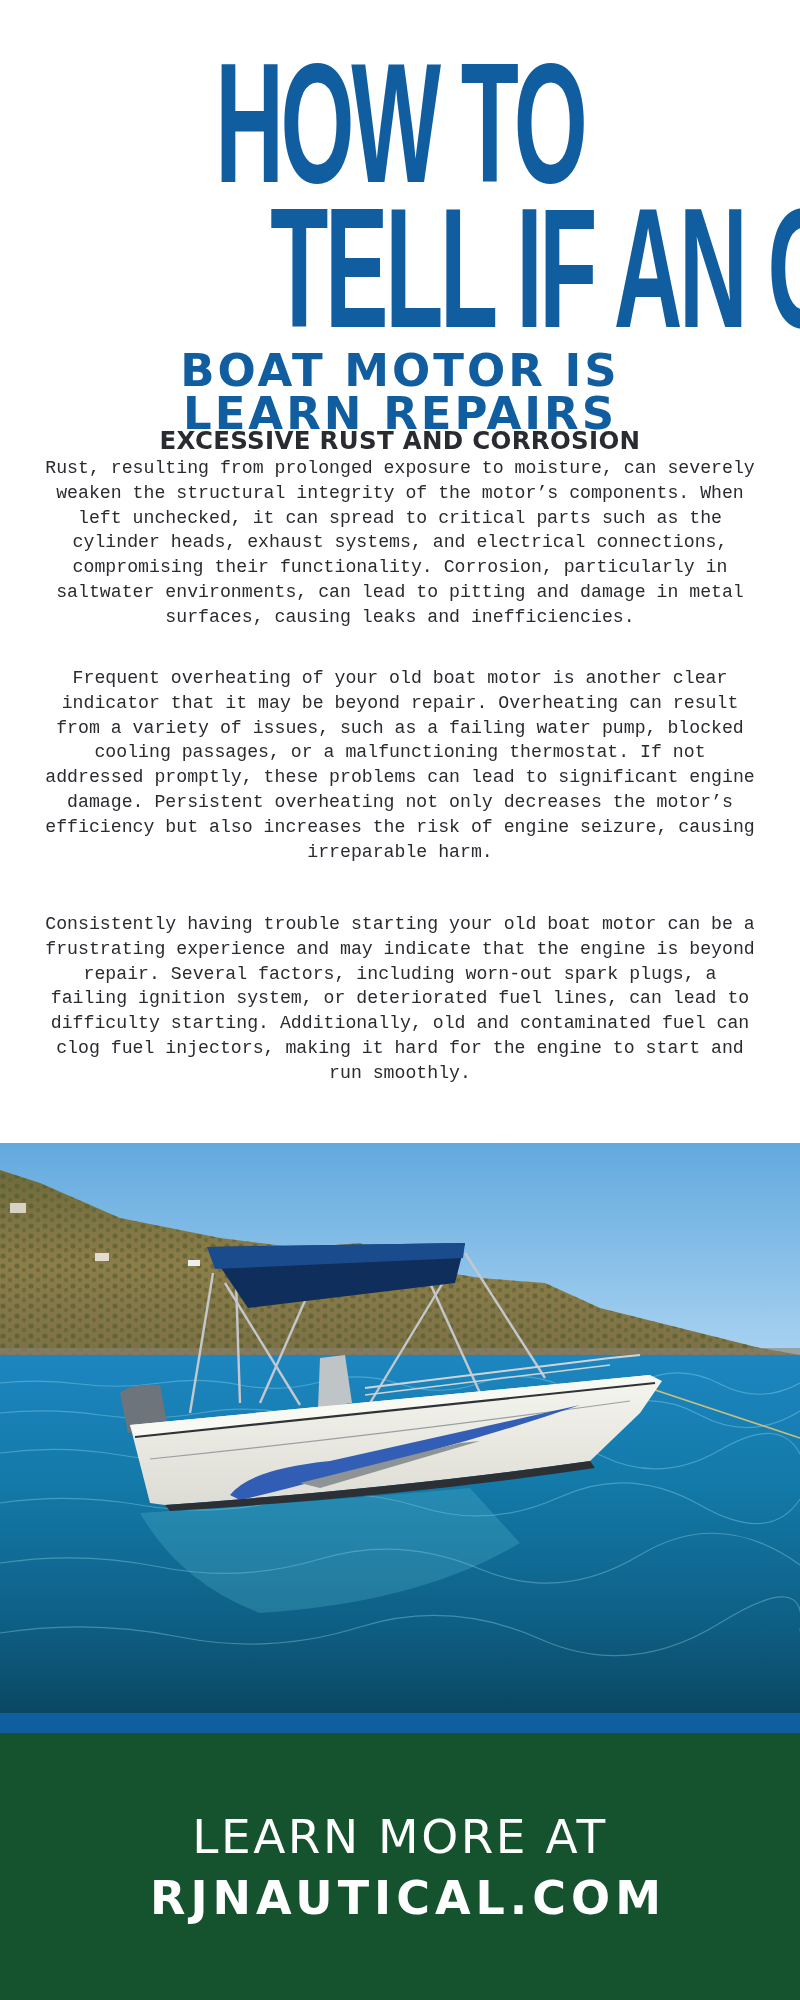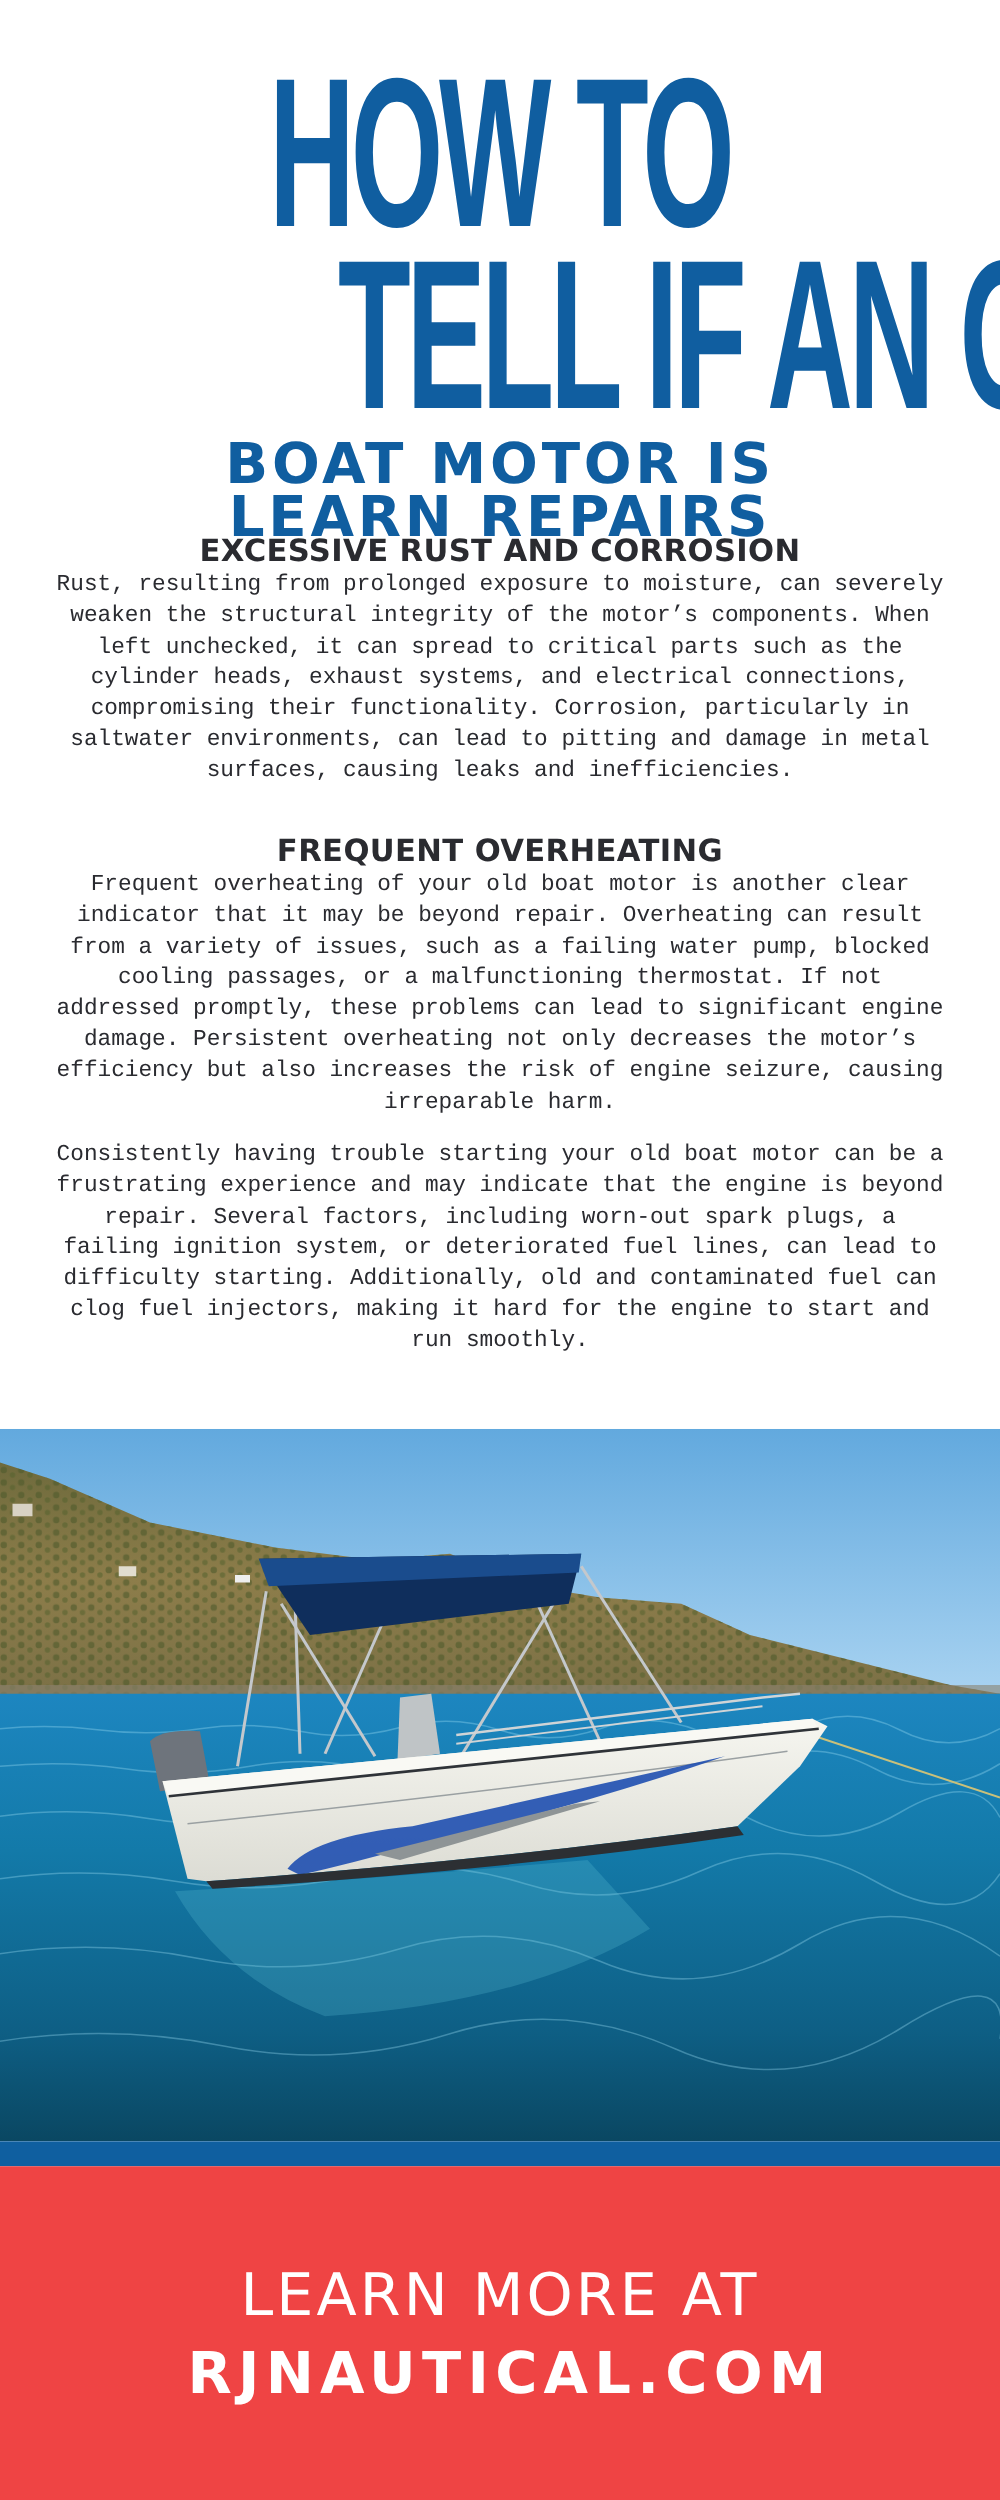--- a/index.html
+++ b/index.html
@@ -35,21 +35,21 @@
     padding: 0 0; margin-top: 0px;
   }
   #sec1 { top: 426px; }
   #sec2 { top: 666px; }
   #sec3 { top: 912px; }
 
   .photo { position: absolute; left: 0; top: 1143px; width: 800px; height: 570px; overflow: hidden; }
   .photo svg { display: block; }
 
   .bluebar { position: absolute; left: 0; top: 1713px; width: 800px; height: 20px; background: #0f5fa0; }
-  .footer { position: absolute; left: 0; top: 1733px; width: 800px; height: 267px; background: #ef4444; }
+  .footer { position: absolute; left: 0; top: 1733px; width: 800px; height: 267px; background: #14532d; }
   .cta1, .cta2 {
     position: absolute; left: 0; width: 800px; text-align: center; color: #ffffff;
     font-family: "DejaVu Sans", sans-serif; line-height: 1; white-space: nowrap;
   }
   .cta1 { top: 80px; font-size: 47px; font-weight: 400; letter-spacing: 2.5px; }
   .cta2 { top: 142px; font-size: 46px; font-weight: 700; letter-spacing: 5px; padding-left: 16px; }
 </style>
 </head>
 <body>
 
@@ -57,21 +57,20 @@
 <div id="t2" class="title-big"><span>TELL IF AN OLD</span></div>
 <div id="s1" class="subtitle">BOAT MOTOR IS</div>
 <div id="s2" class="subtitle">LEARN REPAIRS</div>
 
 <section class="section" id="sec1">
   <h2>EXCESSIVE RUST AND CORROSION</h2>
   <p>Rust, resulting from prolonged exposure to moisture, can severely weaken the structural integrity of the motor’s components. When left unchecked, it can spread to critical parts such as the cylinder heads, exhaust systems, and electrical connections, compromising their functionality. Corrosion, particularly in saltwater environments, can lead to pitting and damage in metal surfaces, causing leaks and inefficiencies.</p>
 </section>
 
 <section class="section" id="sec2">
-  <h2>FREQUENT OVERHEATING</h2>
   <p>Frequent overheating of your old boat motor is another clear indicator that it may be beyond repair. Overheating can result from a variety of issues, such as a failing water pump, blocked cooling passages, or a malfunctioning thermostat. If not addressed promptly, these problems can lead to significant engine damage. Persistent overheating not only decreases the motor’s efficiency but also increases the risk of engine seizure, causing irreparable harm.</p>
 </section>
 
 <section class="section" id="sec3">
   <p>Consistently having trouble starting your old boat motor can be a frustrating experience and may indicate that the engine is beyond repair. Several factors, including worn-out spark plugs, a failing ignition system, or deteriorated fuel lines, can lead to difficulty starting. Additionally, old and contaminated fuel can clog fuel injectors, making it hard for the engine to start and run smoothly.</p>
 </section>
 
 <div class="photo">
   <svg width="800" height="570" viewBox="0 0 800 570" xmlns="http://www.w3.org/2000/svg">
     <defs>

